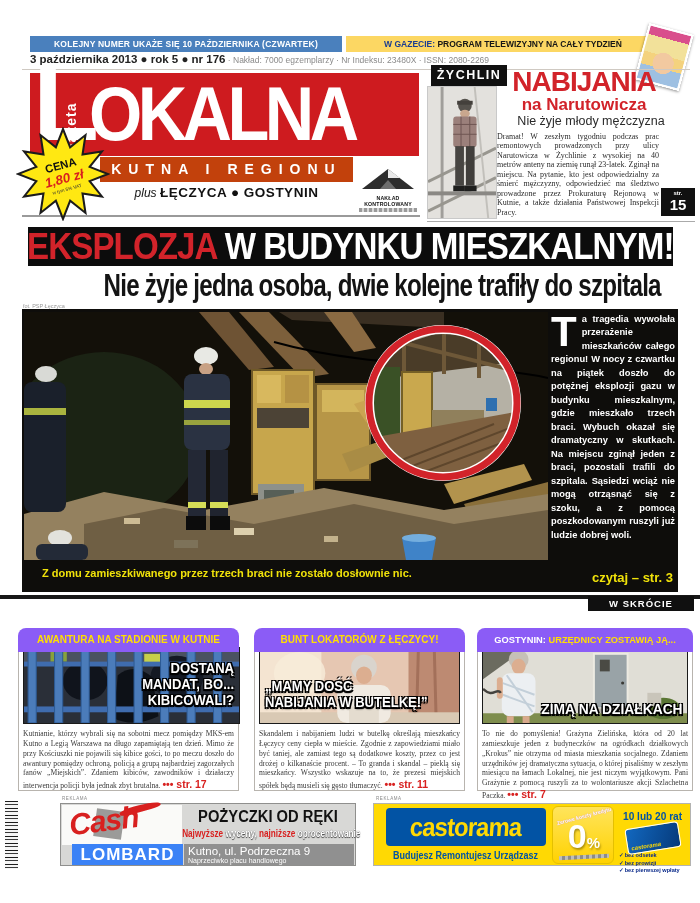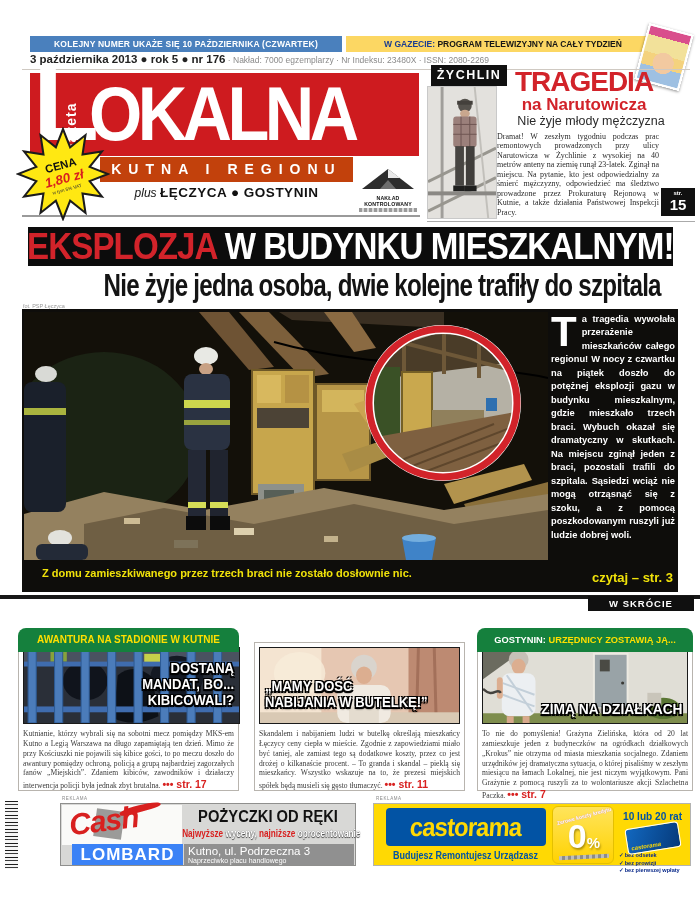--- a/index.html
+++ b/index.html
@@ -75,21 +75,21 @@
               line-height:1.45; text-align:justify; overflow:hidden; }
   .dropcap { float:left; font-size:42px; line-height:.8; margin:2px 5px 0 0; font-weight:bold; }
   .read-more { left:551px; top:570px; width:122px; text-align:right; color:#f0e20a; font-size:13px; font-weight:bold; }
 
   
   .divider { left:0; top:595px; width:700px; height:4px; background:#181818; }
   .wskrocie { left:588px; top:596px; width:106px; height:15px; background:#101010; color:#fff;
               font-size:9.5px; font-weight:bold; text-align:center; line-height:15px; letter-spacing:1px; }
   .col-box { top:642px; height:149px; background:#fff; border:1px solid #b8b4ae; }
   .cbx1 { left:18px; width:221px; } .cbx2 { left:254px; width:211px; } .cbx3 { left:477px; width:216px; }
-  .col-header { top:628px; height:24px; background:#15803d; border-radius:8px 8px 0 0; color:#ffdf00; z-index:3;
+  .col-header { top:628px; height:24px; background:#8b5cf6; border-radius:8px 8px 0 0; color:#ffdf00; z-index:3;
                 font-size:10px; font-weight:bold; text-align:center; line-height:24px; white-space:nowrap; overflow:hidden; }
   .chd1 { left:18px; width:221px; } .chd2 { left:254px; width:211px; } .chd3 { left:477px; width:216px; font-size:9.3px; }
   .hdr-prefix { color:#ffffff; }
   .col-photo { top:647px; height:77px; border:1px solid #1a1a1a; overflow:hidden; }
   .cph1 { left:23px; width:217px; } .cph2 { left:259px; width:201px; } .cph3 { left:482px; width:206px; }
   .col-photo svg { display:block; width:100%; height:100%; }
   .overlay { position:absolute; color:#fff; font-weight:bold; line-height:1.12; z-index:2;
              text-shadow:-1.5px -1.5px 0 #000, 1.5px -1.5px 0 #000, -1.5px 1.5px 0 #000, 1.5px 1.5px 0 #000, 0 2px 2px #000; }
   .ov1 { right:5px; top:12px; text-align:right; font-size:14.5px; transform:scaleX(.9); transform-origin:right top; }
   .ov2 { left:5px; top:30px; font-size:14.5px; transform:scaleX(.9); transform-origin:left top; }
@@ -211,21 +211,21 @@
       <line x1="34" y1="30" x2="34" y2="61" stroke="#6e5451" stroke-width="1"></line>
       <line x1="43" y1="30" x2="43" y2="61" stroke="#6e5451" stroke-width="1"></line>
       <rect x="28" y="60" width="9" height="40" fill="#474542"></rect>
       <rect x="39" y="60" width="9" height="40" fill="#403e3b"></rect>
       <rect x="26" y="100" width="12" height="6" fill="#1f1f1e"></rect>
       <rect x="38" y="100" width="12" height="6" fill="#1f1f1e"></rect>
       <rect x="0" y="106" width="70" height="4" fill="#8a8884"></rect>
     </svg>
   </div>
   <div class="abs zy-tag">ŻYCHLIN</div>
-  <div class="abs zy-h1">TRAGEDIA</div>
+  <div class="abs zy-h1">NABIJANIA</div>
   <div class="abs zy-h2">na Narutowicza</div>
   <div class="abs zy-sub">Nie żyje młody mężczyzna</div>
   <div class="abs zy-body">Dramat! W zeszłym tygodniu podczas prac remontowych prowadzonych przy ulicy Narutowicza w Żychlinie z wysokiej na 40 metrów anteny na ziemię runął 23-latek. Zginął na miejscu. Na pytanie, kto jest odpowiedzialny za śmierć mężczyzny, odpowiedzieć ma śledztwo prowadzone przez Prokuraturę Rejonową w Kutnie, a także działania Państwowej Inspekcji Pracy.</div>
   <div class="abs zy-page">
     <span class="zy-page-small">str.</span>
     <span class="zy-page-num">15</span>
   </div>
   <div class="abs rule-zy"></div>
 
   <div class="abs lead-bar">
@@ -356,20 +356,23 @@
       <span class="ov-line">DOSTANĄ</span>
       <span class="ov-line">MANDAT, BO...</span>
       <span class="ov-line">KIBICOWALI?</span>
     </div>
   </div>
   <div class="abs col-body cbd1">
     <span>Kutnianie, którzy wybrali się na sobotni mecz pomiędzy MKS-em Kutno a Legią Warszawa na długo zapamiętają ten dzień. Mimo że przy Kościuszki nie pojawili się kibice gości, to po meczu doszło do awantury pomiędzy ochroną, policją a grupą najbardziej zagorzałych fanów „Miejskich”. Zdaniem kibiców, zawodników i działaczy interwencja policji była jednak zbyt brutalna. </span><span class="page-ref">••• str. 17</span>
   </div>
 
   <div class="abs col-box cbx2"></div>
+  <div class="abs col-header chd2">
+    <span class="hdr-prefix"></span><span>BUNT LOKATORÓW Z ŁĘCZYCY!</span>
+  </div>
   <div class="abs col-photo cph2">
     <svg viewBox="0 0 201 77" preserveAspectRatio="none">
       <rect width="201" height="77" fill="#e6c7b2"></rect>
       <rect x="0" y="0" width="62" height="77" fill="#f4e4d1"></rect>
       <ellipse cx="40" cy="26" rx="26" ry="22" fill="#f8ecd9" opacity="0.8"></ellipse>
       <rect x="150" y="0" width="51" height="77" fill="#bd8a72"></rect>
       <line x1="160" y1="0" x2="158" y2="77" stroke="#a3705a" stroke-width="3"></line>
       <line x1="176" y1="0" x2="178" y2="77" stroke="#a3705a" stroke-width="3"></line>
       <rect x="0" y="66" width="201" height="11" fill="#d9c9b4"></rect>
       <circle cx="105" cy="20" r="13" fill="#d9d4cd"></circle>
@@ -428,21 +431,21 @@
     <div class="cash-area"></div>
     <div class="cash-sq"></div>
     <div class="cash-swoosh"></div>
     <div class="cash-word"><span>C</span><span>ash</span></div>
     <div class="pozyczki"><span>POŻYCZKI OD RĘKI</span></div>
     <div class="lom-tagline">
       <span class="tl"><span class="tl-red">Najwyższe</span><span class="tl-white"> wyceny, </span><span class="tl-red">najniższe</span><span class="tl-white"> oprocentowanie</span></span>
     </div>
     <div class="lombard-bar">LOMBARD</div>
     <div class="lom-addr">
-      <div class="lom-addr-main">Kutno, ul. Podrzeczna 3</div>
+      <div class="lom-addr-main">Kutno, ul. Podrzeczna 9</div>
       <div class="lom-addr-sub">Naprzeciwko placu handlowego</div>
     </div>
   </div>
 
   <div class="abs cast-ad">
     <div class="cast-box">
       <span class="cast-logo">castorama</span>
     </div>
     <div class="cast-tag"><span>Budujesz Remontujesz Urządzasz</span></div>
     <div class="badge">

